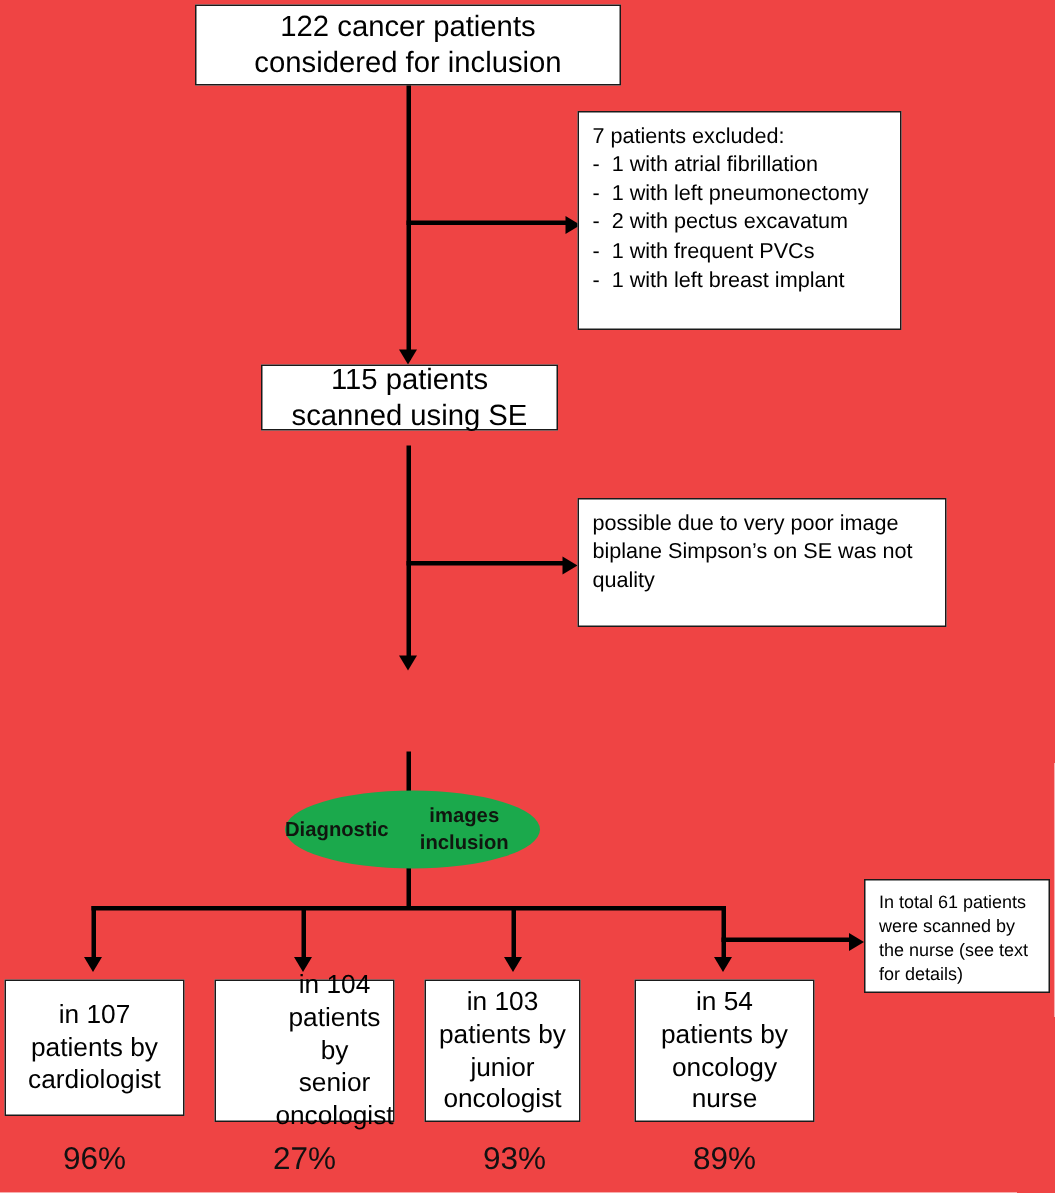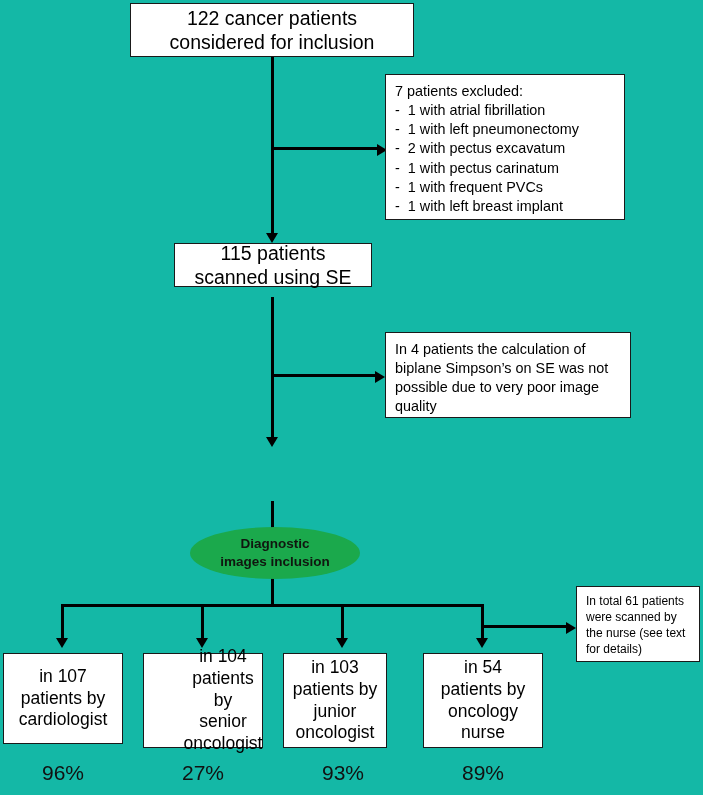--- a/index.html
+++ b/index.html
@@ -6,21 +6,21 @@
   body{
     font-family:"Liberation Sans","DejaVu Sans",sans-serif;
     color:#000000;
     -webkit-font-smoothing:antialiased;
   }
   #page{
     position:relative;
     width:703px;
     height:795px;
     overflow:hidden;
-    background:#14b8a6;
+    background:#ef4444;
   }
 
   
   .box{
     position:absolute;
     box-sizing:border-box;
     border:1.6px solid #1a1a1a;
     background:#ffffff;
     display:flex;
     flex-direction:column;
@@ -43,21 +43,21 @@
   }
   .sidebox .ln{ display:block; white-space:pre; }
   .bullet-ln{ display:block; white-space:pre; }
 
   
   .ellipse{
     position:absolute;
     border-radius:50%;
     background:#1ba94c;
     display:flex;
-    flex-direction:column;
+    flex-direction:row;
     align-items:center;
     justify-content:center;
     text-align:center;
     font-weight:bold;
     font-size:13.5px;
     line-height:1.32;
     color:#10160f;
     z-index:3;
   }
 
@@ -96,45 +96,43 @@
     <span>122 cancer patients</span>
     <span>considered for inclusion</span>
   </div>
 
   <div class="vline" style="left:271px;top:57px;height:183px;"></div>
   <div class="arrow-down" style="left:266px;top:233px;"></div>
 
   <div class="hline" style="left:271px;top:147px;width:109px;"></div>
   <div class="arrow-right" style="left:377px;top:143.5px;"></div>
 
-  <div class="box left sidebox" style="left:385px;top:74px;width:240px;height:146px;">
+  <div class="box left sidebox" style="left:385px;top:74px;width:216px;height:146px;">
     <span class="ln">7 patients excluded:</span>
     <span class="bullet-ln">-  1 with atrial fibrillation</span>
     <span class="bullet-ln">-  1 with left pneumonectomy</span>
     <span class="bullet-ln">-  2 with pectus excavatum</span>
-    <span class="bullet-ln">-  1 with pectus carinatum</span>
     <span class="bullet-ln">-  1 with frequent PVCs</span>
     <span class="bullet-ln">-  1 with left breast implant</span>
   </div>
 
   <div class="box mainbox" style="left:174px;top:243px;width:198px;height:44px;">
     <span>115 patients</span>
     <span>scanned using SE</span>
   </div>
 
   <div class="vline" style="left:271px;top:297px;height:145px;"></div>
   <div class="arrow-down" style="left:266px;top:437px;"></div>
 
   <div class="hline" style="left:271px;top:374px;width:106px;"></div>
   <div class="arrow-right" style="left:375px;top:370.5px;"></div>
 
   <div class="box left sidebox" style="left:385px;top:332px;width:246px;height:86px;">
-    <span class="ln">In 4 patients the calculation of</span>
+    <span class="ln">possible due to very poor image</span>
     <span class="ln">biplane Simpson’s on SE was not</span>
-    <span class="ln">possible due to very poor image</span>
     <span class="ln">quality</span>
   </div>
 
 
   <div class="vline" style="left:271px;top:501px;height:34px;"></div>
 
   <div class="ellipse" style="left:190px;top:527px;width:170px;height:52px;">
     <span>Diagnostic</span>
     <span>images inclusion</span>
   </div>

